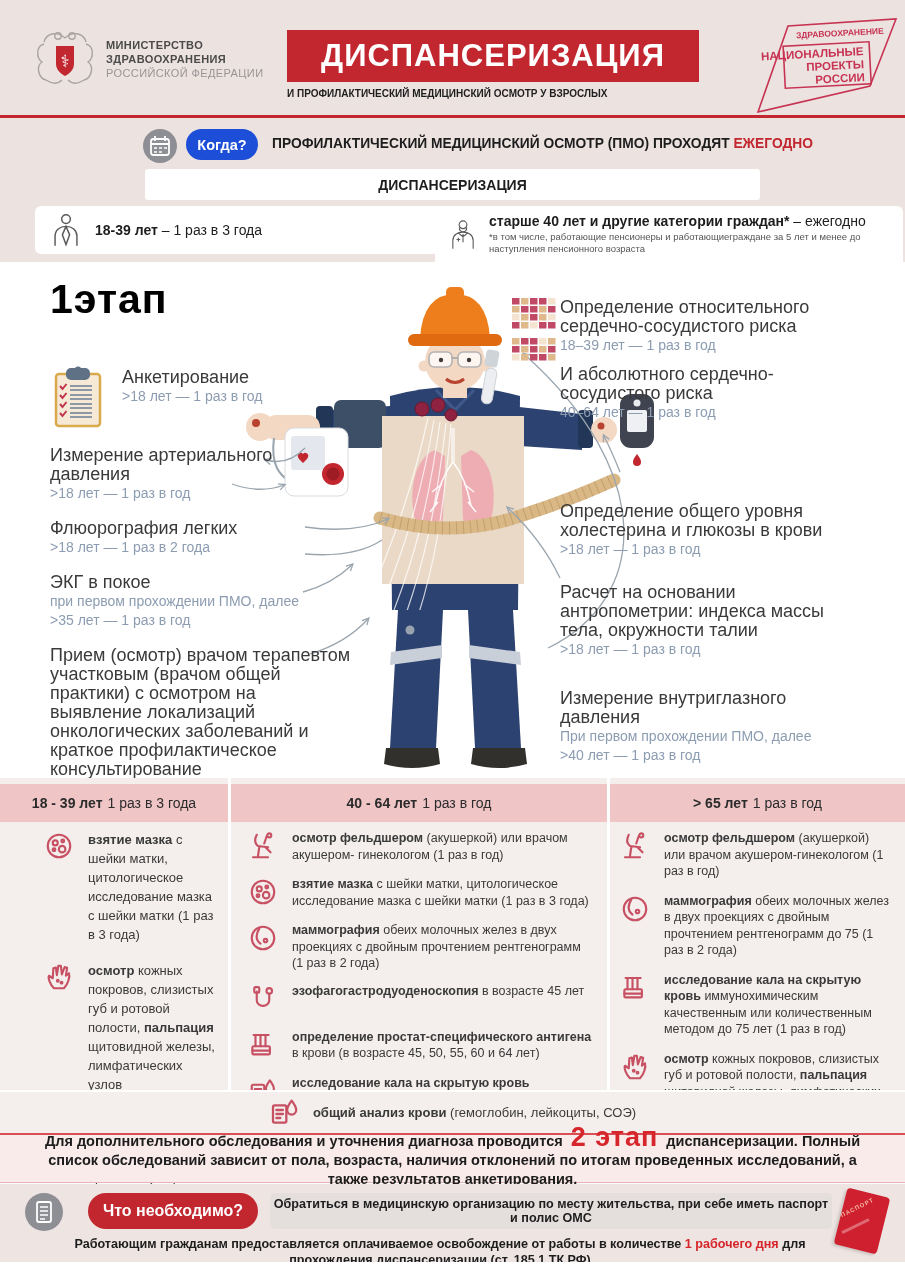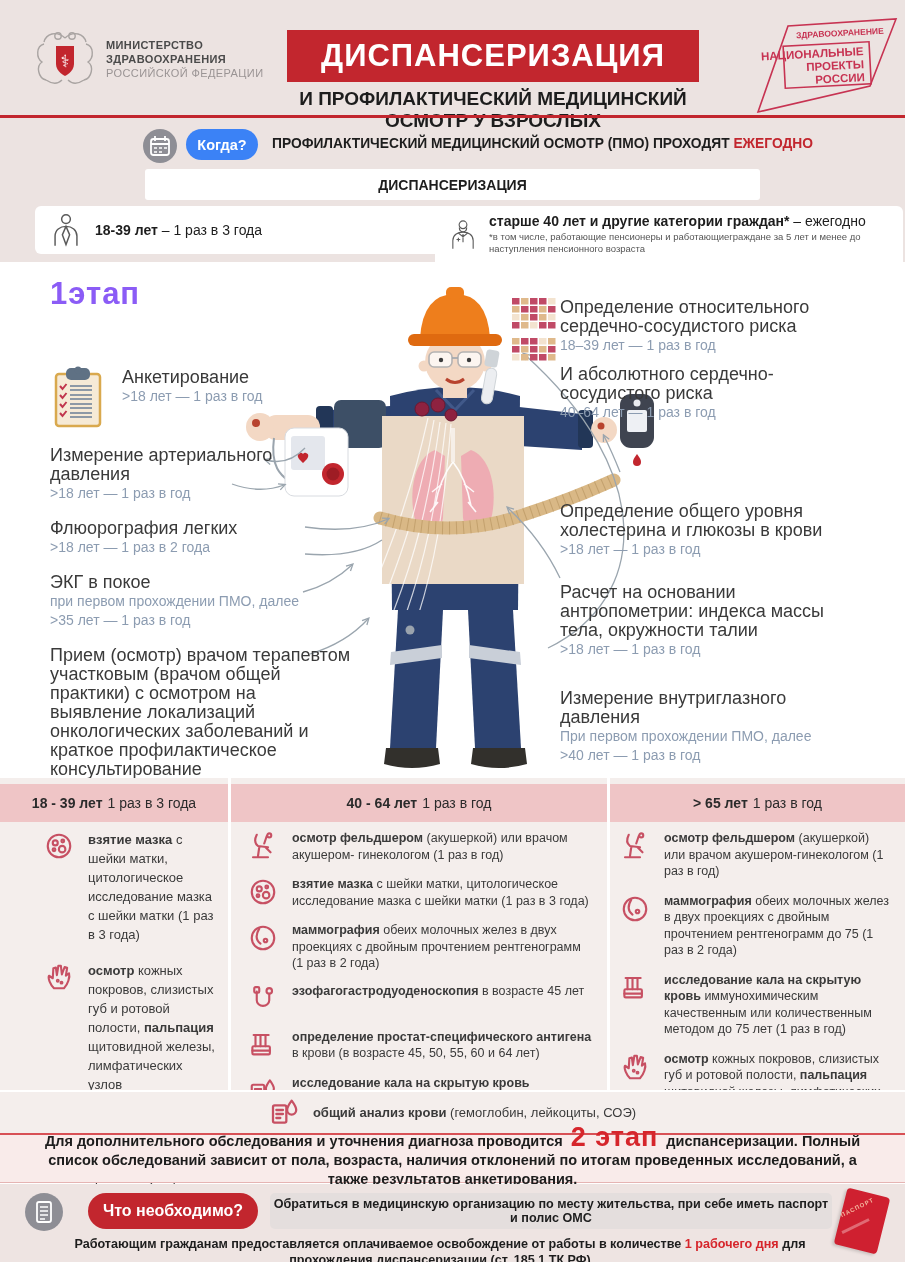--- a/index.html
+++ b/index.html
@@ -10,39 +10,39 @@
   
   #top{top:0;left:0;width:905px;height:262px;background:#ece3e1}
   #redline{top:115px;left:0;width:905px;height:3px;background:#c2262e}
   #ministry{top:28px;left:34px;display:flex;align-items:center;gap:10px}
   .min-lines{font-size:11px;line-height:14px;letter-spacing:.4px}
   .min-lines .l1,.min-lines .l2{font-weight:bold;color:#4a4a4a}
   .min-lines .l3{color:#9a9494}
   #title-box{top:30px;left:287px;width:412px;height:52px;background:#c2262e;
              display:flex;align-items:center;justify-content:center}
   #title-box span{color:#fff;font-weight:bold;font-size:31px;letter-spacing:1px}
-  #subtitle{top:88px;left:287px;width:412px;text-align:center;font-weight:bold;
-            font-size:19px;color:#1d1d1d}
+  #subtitle{top:88px;left:287px;width:412px;font-weight:bold;
+            font-size:10px;color:#1d1d1d}
   #natlogo{top:14px;left:752px}
   
   #when-icon{top:128px;left:142px}
-  #when-badge{top:129px;left:186px;width:72px;height:31px;background:#3b82f6;border-radius:16px;
+  #when-badge{top:129px;left:186px;width:72px;height:31px;background:#1d4ed8;border-radius:16px;
       color:#fff;font-weight:bold;font-size:14.5px;display:flex;align-items:center;justify-content:center}
   #when-text{top:136px;left:272px;font-weight:bold;font-size:13.8px;color:#1d1d1d}
   #when-text .hl{color:#c2262e}
   #disp-bar{top:169px;left:145px;width:615px;height:31px;background:#fff;border-radius:3px;
       display:flex;align-items:center;justify-content:center;font-weight:bold;font-size:14px;color:#1d1d1d}
   .card{background:#fff;border-radius:6px;display:flex;align-items:center;gap:14px;padding:0 16px}
   #card1{top:206px;left:35px;width:390px;height:48px}
   #card2{top:206px;left:435px;width:436px;height:57px;align-items:flex-start;padding-top:7px}
   .card .txt{font-size:14px;color:#1d1d1d}
   .card .note{font-size:9.5px;color:#555;line-height:12px;margin-top:2px}
   
   #stage1{top:262px;left:0;width:905px;height:516px;background:#fff}
-  #s1-title{top:14px;left:50px;font-size:31px;font-weight:bold;color:#8b5cf6;letter-spacing:1px}
+  #s1-title{top:14px;left:50px;font-size:41px;font-weight:bold;color:#000000;letter-spacing:1px}
   #s1-sub{top:56px;left:50px;width:250px;font-size:15px;font-weight:bold;color:#c53352;line-height:19px}
   #s1-left{top:104px;left:50px;width:300px}
   #s1-right{top:36px;left:512px;width:350px}
   .s1-item{margin-bottom:16px;position:relative}
   .s1-title{font-size:18px;color:#3a3a3a;line-height:19px}
   .s1-sub{font-size:14px;color:#8c9cb1;line-height:19px}
   #s1-left .s1-item:nth-child(1){min-height:64px}
   #s1-left .s1-item:nth-child(1) .s1-txt{margin-left:72px;padding-top:2px}
   #s1-left .s1-item:nth-child(2){margin-top:14px}
   #s1-left .s1-item:nth-child(5){margin-top:6px}

